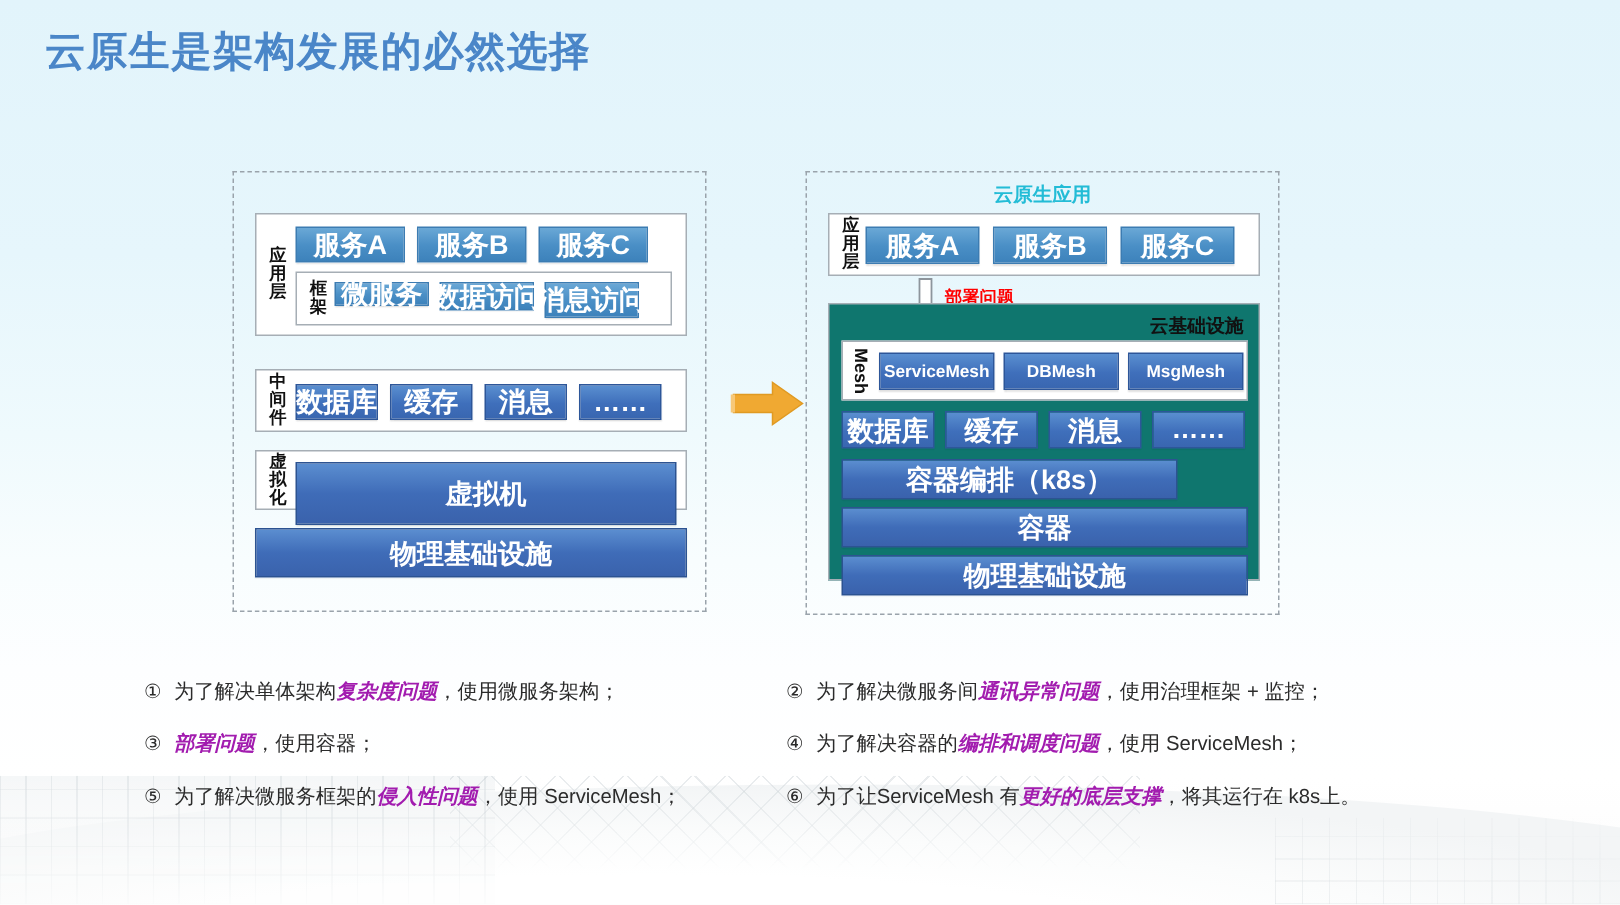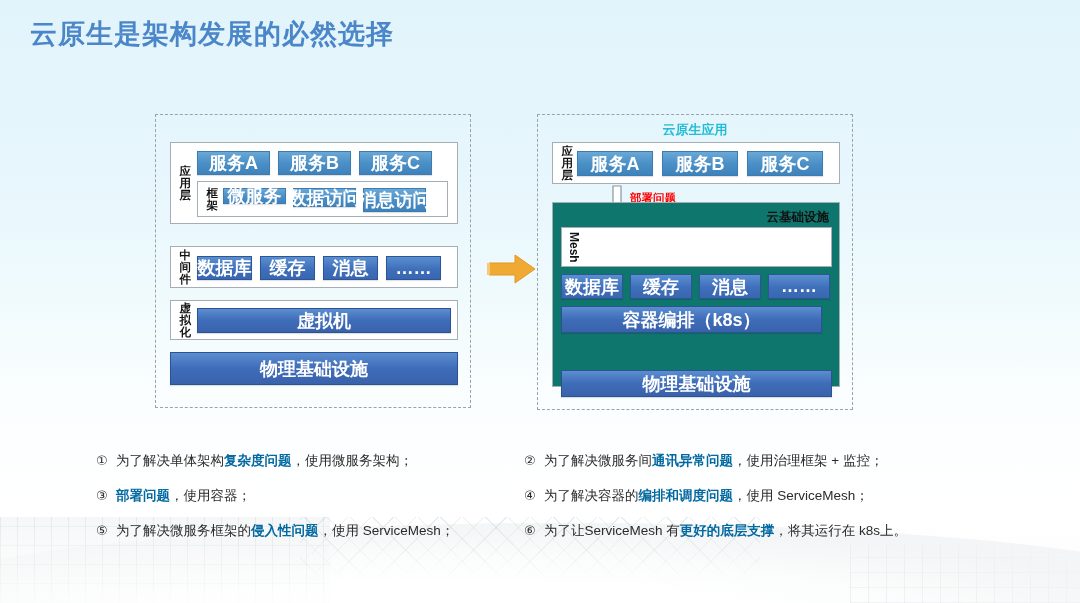--- a/index.html
+++ b/index.html
@@ -139,21 +139,21 @@
     position: absolute; font-size: 12.5px; font-weight: bold; color: #111;
   }
 
   
   .bullets { position: absolute; left: 0; top: 452px; width: 1080px; height: 100px; }
   .bullet {
     position: absolute; display: flex; align-items: baseline;
     font-size: 13.5px; color: #2b2b2b; white-space: nowrap;
   }
   .bullet .num { width: 20px; flex: 0 0 20px; font-size: 13px; color: #2b2b2b; }
-  .bullet b { font-weight: bold; color: #0369a1; }
+  .bullet b { font-weight: bold; color: #a21caf; font-style: italic; }
   .col-l { left: 96px; }
   .col-r { left: 524px; }
   .r1 { top: 0px; }
   .r2 { top: 35px; }
   .r3 { top: 70px; }
 </style>
 </head>
 <body>
 
 <div class="bottom-texture">
@@ -191,21 +191,21 @@
     <div class="row" style="left:26px; top:9px; gap:8px;">
       <div class="bbox mid" style="width:55px;height:24px;">数据库</div>
       <div class="bbox mid" style="width:55px;height:24px;">缓存</div>
       <div class="bbox mid" style="width:55px;height:24px;">消息</div>
       <div class="bbox mid" style="width:55px;height:24px;">……</div>
     </div>
   </div>
 
   <div class="group" style="left:14px; top:185px; width:288px; height:40px;">
     <div class="vlabel">虚拟化</div>
-    <div class="bbox dark" style="position:absolute; left:26px; top:7px; width:254px; height:25px;">虚拟机</div>
+    <div class="bbox dark" style="position:absolute; left:26px; top:7px; width:254px; height:42px;">虚拟机</div>
   </div>
 
   <div class="bbox dark" style="position:absolute; left:14px; top:237px; width:288px; height:33px;">物理基础设施</div>
 </div>
 
 <div class="arrow-wrap">
   <svg width="52" height="34" viewBox="0 0 52 34">
     <path d="M2 11 L28 11 L28 3 L48 17 L28 31 L28 23 L2 23 Z" fill="#f0a932" stroke="#e09a22" stroke-width="1"></path>
     <rect x="0" y="11" width="3" height="12" fill="#f7c878"></rect>
   </svg>
@@ -226,30 +226,36 @@
   <svg class="sink-arrow" style="left:68px; top:70px;" width="22" height="33" viewBox="0 0 22 33">
     <path d="M7 1 L15 1 L15 20 L20 20 L11 31 L2 20 L7 20 Z" fill="#ffffff" stroke="#8d959c" stroke-width="1.2"></path>
   </svg>
   <div class="sink-note" style="left:92px; top:76px;">部署问题</div>
 
   <div style="position:absolute; left:14px; top:87px; width:288px; height:185px; background:#0f766e; border:1.3px solid #a6aeb5;">
     <div class="cloud-infra-title" style="right:10px; top:6px;">云基础设施</div>
 
     <div class="group" style="left:8px; top:24px; width:271px; height:40px;">
       <div class="vlabel mesh">Mesh</div>
+      <div class="row" style="left:24px; top:7px; gap:6px;">
+        <div class="bbox mid" style="width:77px;height:25px;font-size:11.5px;">ServiceMesh</div>
+        <div class="bbox mid" style="width:77px;height:25px;font-size:11.5px;">DBMesh</div>
+        <div class="bbox mid" style="width:77px;height:25px;font-size:11.5px;">MsgMesh</div>
+      </div>
     </div>
 
     <div class="row" style="left:8px; top:71px; gap:7px;">
       <div class="bbox mid" style="width:62px;height:25px;">数据库</div>
       <div class="bbox mid" style="width:62px;height:25px;">缓存</div>
       <div class="bbox mid" style="width:62px;height:25px;">消息</div>
       <div class="bbox mid" style="width:62px;height:25px;">……</div>
     </div>
 
-    <div class="bbox dark" style="position:absolute; left:8px; top:103px; width:261px; height:27px;">容器编排（k8s）</div>
+    <div class="bbox dark" style="position:absolute; left:8px; top:103px; width:224px; height:27px;">容器编排（k8s）</div>
+    <div class="bbox dark" style="position:absolute; left:8px; top:135px; width:271px; height:27px;">容器</div>
     <div class="bbox dark" style="position:absolute; left:8px; top:167px; width:271px; height:27px;">物理基础设施</div>
   </div>
 </div>
 
 <div class="bullets">
   <div class="bullet col-l r1">
     <span class="num">①</span>
     <span>为了解决单体架构</span>
       <b>复杂度问题</b>
       <span>，使用微服务架构；</span>

